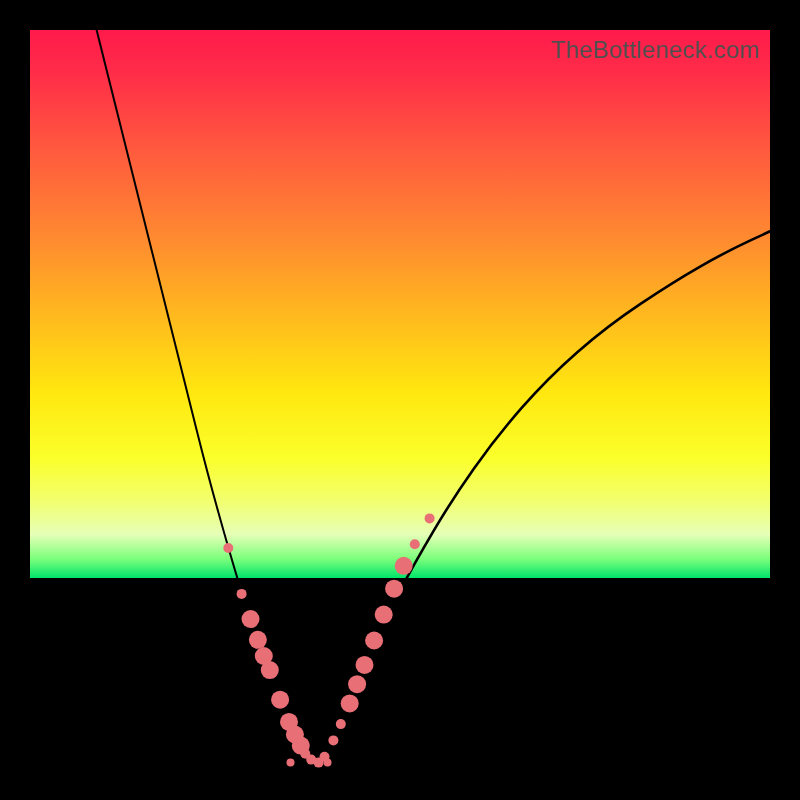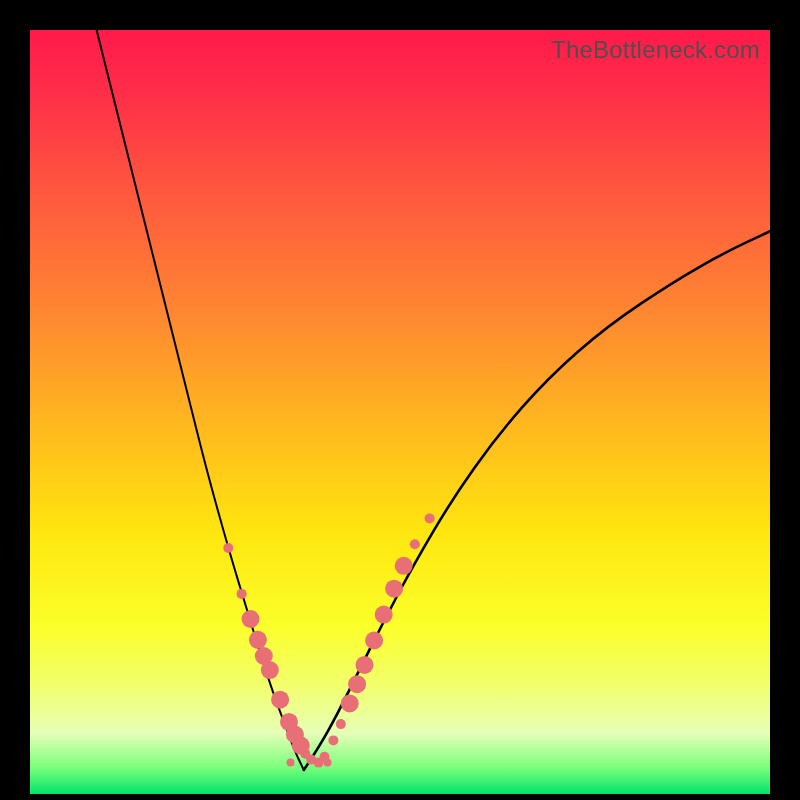--- a/index.html
+++ b/index.html
@@ -17,21 +17,21 @@
     top: 0;
     width: 800px;
     height: 800px;
     background: #000;
   }
   .plot-area {
     position: absolute;
     left: 30px;
     top: 30px;
     width: 740px;
-    height: 764px;
+    height: 548px;
     
   }
   .watermark {
     position: absolute;
     top: 6px;
     right: 10px;
     color: #4f4f4f;
     font-size: 24px;
     font-weight: 500;
     letter-spacing: 0.2px;

